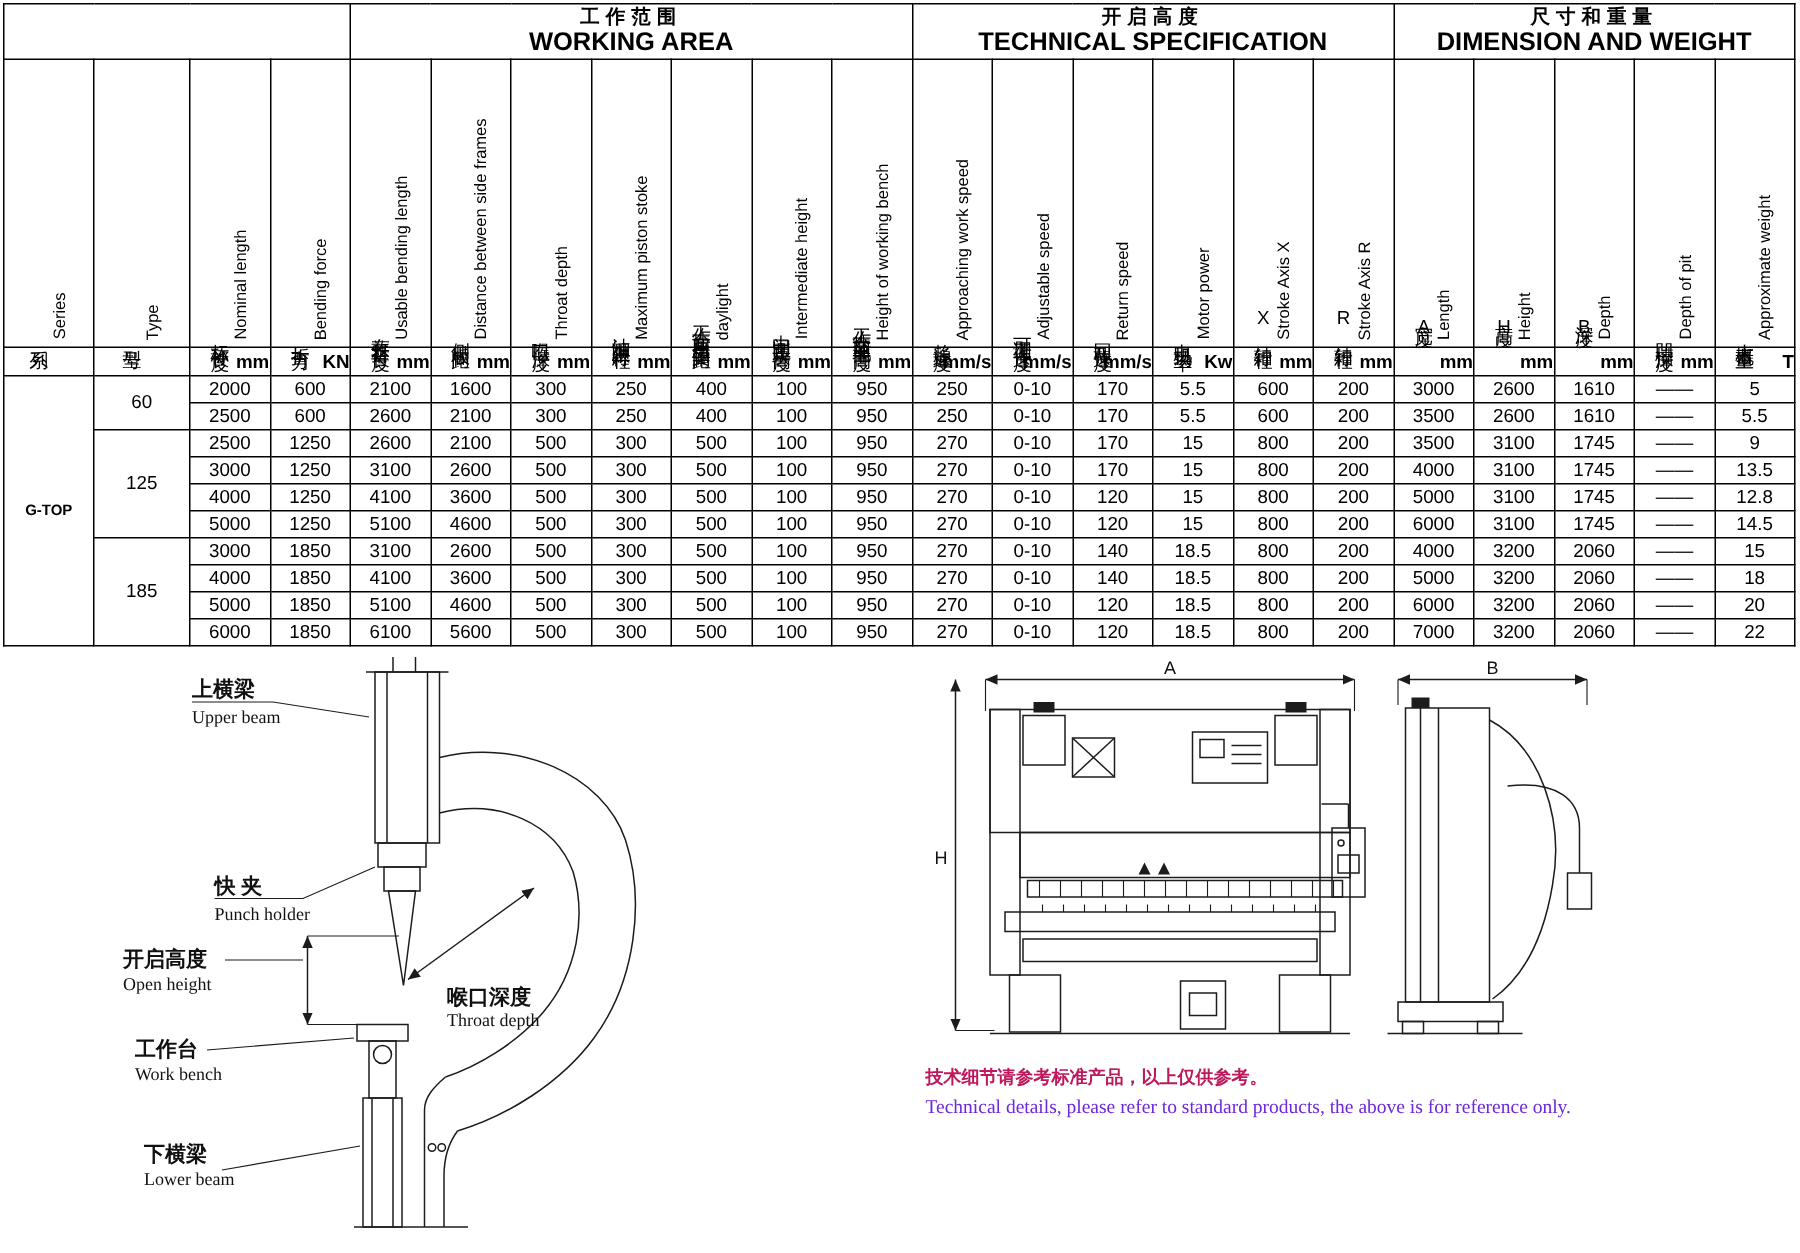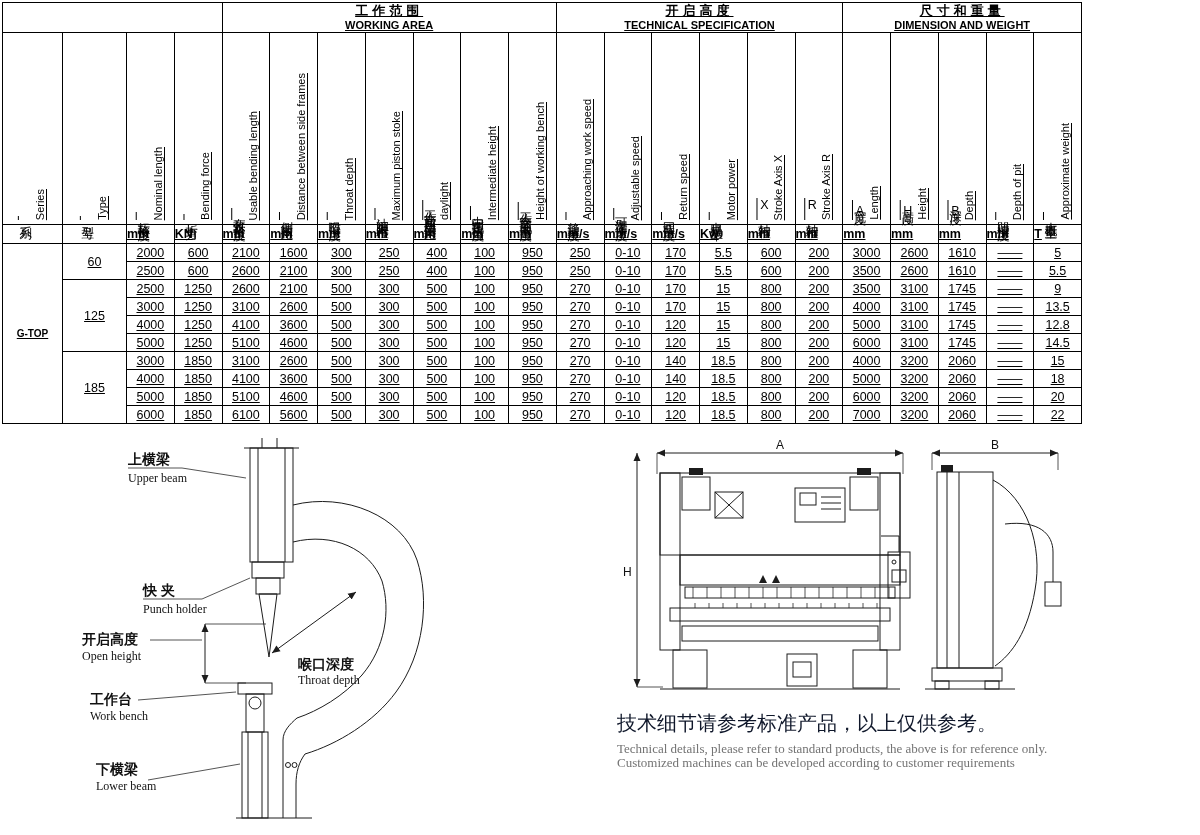--- a/index.html
+++ b/index.html
@@ -1,51 +1,51 @@
 <!DOCTYPE html>
 <html><head>
 <meta charset="utf-8">
 <style>
   * { margin:0; padding:0; box-sizing:border-box; }
   html,body { width:1200px; height:835px; background:#fff; font-family:"Liberation Sans",sans-serif; color:#000; }
   .page { position:relative; width:1200px; height:835px; overflow:hidden; background:#fff; }
 
   
-  .spec-table { position:absolute; left:2px; top:2px; width:1080px; border-collapse:collapse; table-layout:fixed;text-decoration:underline; }
+  .spec-table { position:absolute; left:2px; top:2px; width:1195px; border-collapse:collapse; table-layout:fixed; }
   .spec-table th, .spec-table td { border:1px solid #000; }
   .group-blank { border:none; background:#fff; }
   .group-cell { height:30px; text-align:center; vertical-align:middle; padding:1px 0; }
   .g-zh { font-size:13px; font-weight:bold; letter-spacing:4px; line-height:1.15; }
-  .g-en { font-size:11px; font-weight:bold; line-height:1.1; }
+  .g-en { font-size:17px; font-weight:bold; line-height:1.1; }
   .vhead { height:192px; vertical-align:bottom; padding:0 0 4px 0; overflow:visible; }
   .vwrap { display:flex; justify-content:center; align-items:flex-end; gap:1px; height:184px; overflow:visible; }
   .vzh { writing-mode:vertical-rl; text-orientation:upright; -webkit-text-orientation:upright;
          font-size:12.5px; font-weight:normal; letter-spacing:2px; line-height:1.15; }
   .ven { writing-mode:vertical-rl; transform:rotate(180deg); font-size:11px; font-weight:normal; line-height:1.15; }
-  .unit-cell { height:19px; text-align:left; font-weight:bold; font-size:12.5px; padding:0; }
+  .unit-cell { height:19px; text-align:right; font-weight:bold; font-size:12.5px; padding:0; }
   #spec-body td { height:18px; text-align:center; font-size:12.5px; padding:0; vertical-align:middle; }
   #spec-body td.series-cell { font-weight:bold; font-size:10px;margin-top:28px; }
   #spec-body td.type-cell { font-size:12.5px; }
 
   
   svg { position:absolute; overflow:visible; }
   .left-drawing { left:0; top:432px; }
   .right-drawing { left:615px; top:440px; }
   .ln { stroke:#1c1c1c; stroke-width:1; fill:none; }
   .thin { stroke:#1c1c1c; stroke-width:0.75; fill:none; }
   .dim { stroke:#1c1c1c; stroke-width:1; fill:none; }
   .fillshape { fill:#1c1c1c; stroke:none; }
   text.zh { font-family:"Liberation Sans",sans-serif; font-size:14px; font-weight:bold; fill:#111; stroke:none; }
   text.en { font-family:"Liberation Serif",serif; font-size:12px; fill:#111; stroke:none; }
   text.dimlbl { font-family:"Liberation Sans",sans-serif; font-size:12px; fill:#111; stroke:none; }
 
   
   .footer { position:absolute; left:617px; top:710px; width:570px; }
-  .f-zh { font-family:"Liberation Serif",serif; font-size:20px; color:#0f172a; line-height:1.34; }
-  .f-en { font-family:"Liberation Serif",serif; font-size:13px; color:#737373; line-height:1.12; }
+  .f-zh { font-family:"Liberation Serif",serif; font-size:12px; color:#be185d; line-height:1.34;font-weight:bold; }
+  .f-en { font-family:"Liberation Serif",serif; font-size:13px; color:#6d28d9; line-height:1.12; }
   .f-en-block { margin-top:5px; }
 </style>
 </head>
 <body>
 
 <div class="page">
 
   <table class="spec-table">
     <colgroup>
       <col style="width:60px">
@@ -630,17 +630,16 @@
       <line class="thin" x1="317" y1="13" x2="317" y2="30"></line>
       <line class="thin" x1="443" y1="13" x2="443" y2="30"></line>
       <text class="dimlbl" x="380" y="9" text-anchor="middle">B</text>
     </g>
   </svg>
 
   <div class="footer">
     <div class="f-zh">技术细节请参考标准产品，以上仅供参考。</div>
     <div class="f-en-block">
       <div class="f-en">Technical details, please refer to standard products, the above is for reference only.</div>
-      <div class="f-en">Customized machines can be developed according to customer requirements</div>
     </div>
   </div>
 
 </div>
 
 </body></html>

